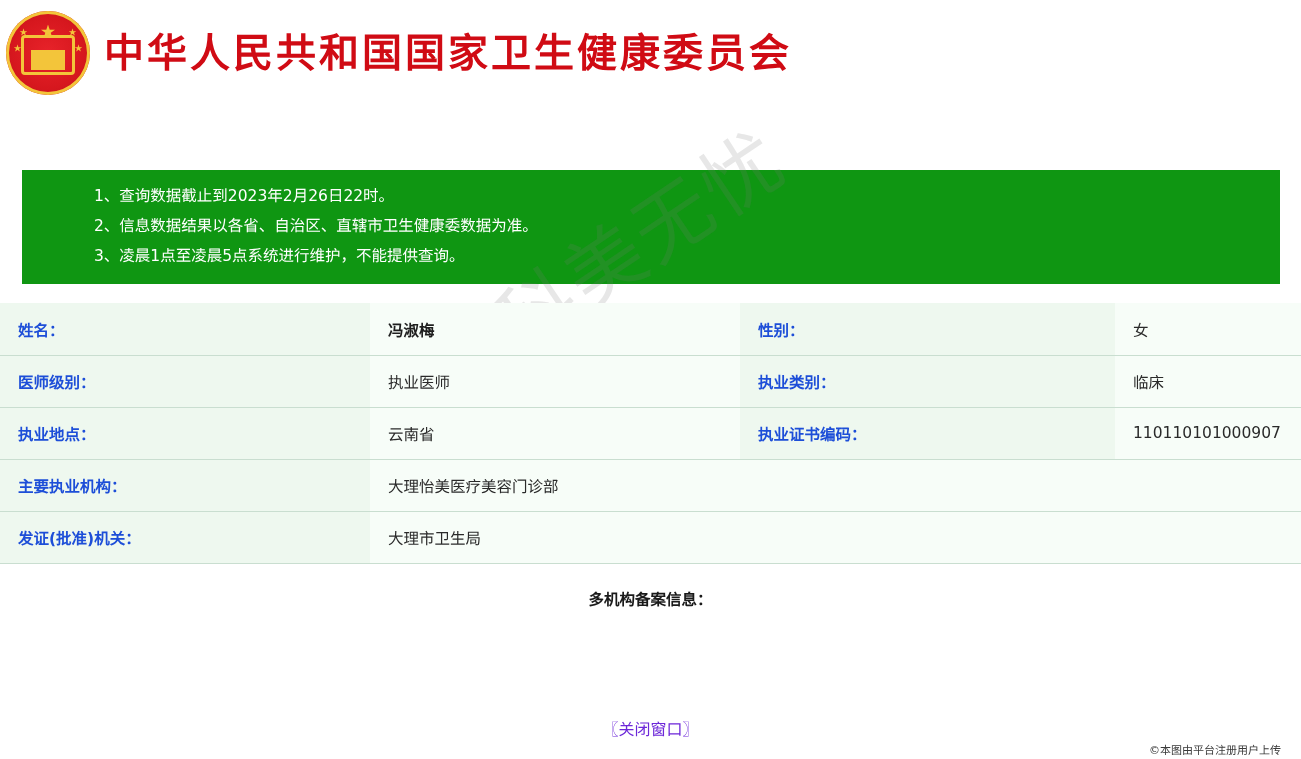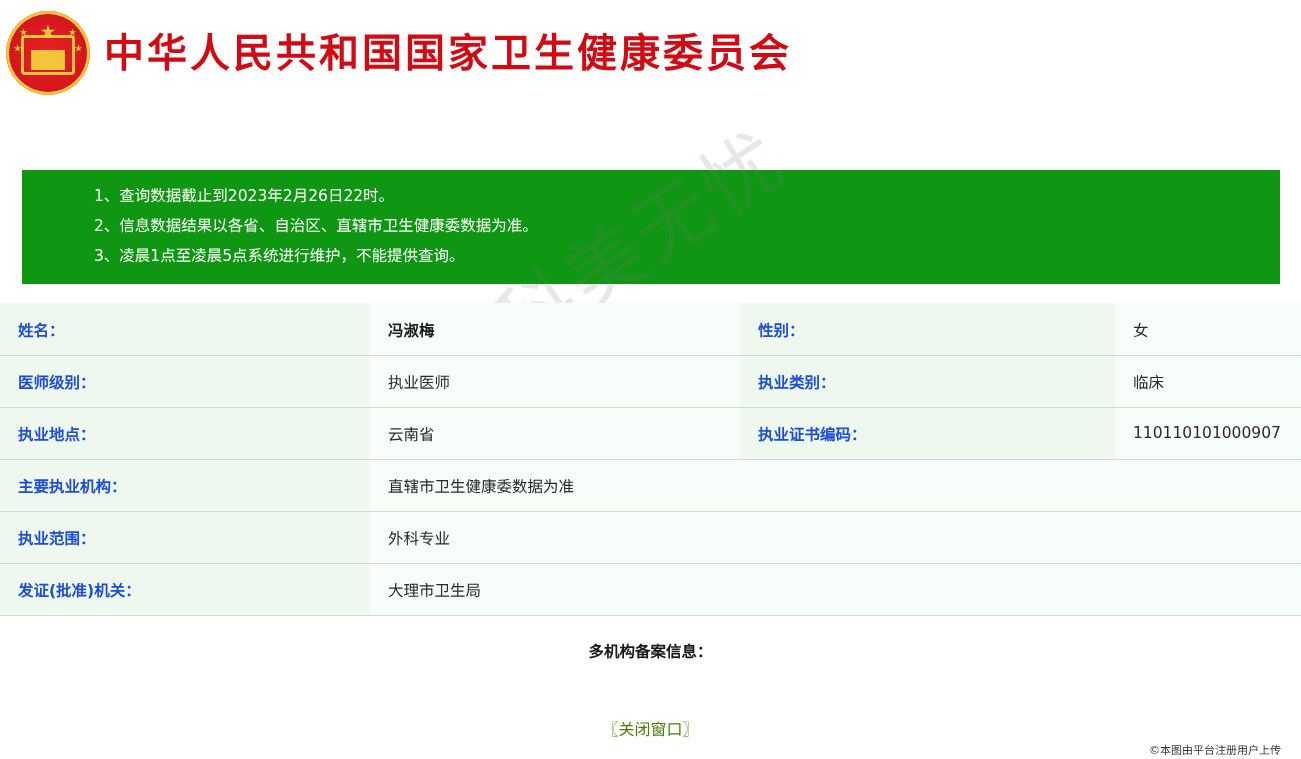--- a/index.html
+++ b/index.html
@@ -184,21 +184,21 @@
 
   
   .close-link {
     position: absolute;
     left: 0;
     top: 716px;
     width: 1301px;
     text-align: center;
     font-family: "DejaVu Sans", "Liberation Sans", sans-serif;
     font-size: 16px;
-    color: #4d7c0f;
+    color: #6d28d9;
     cursor: pointer;
   }
 
   
   .footer-note {
     position: absolute;
     right: 20px;
     bottom: 2px;
     font-family: "DejaVu Sans", "Liberation Sans", sans-serif;
     font-size: 11px;
@@ -248,25 +248,21 @@
       <td class="value value-2">临床</td>
     </tr>
     <tr>
       <td class="label">执业地点：</td>
       <td class="value">云南省</td>
       <td class="label label-2">执业证书编码：</td>
       <td class="value value-2">110110101000907</td>
     </tr>
     <tr>
       <td class="label">主要执业机构：</td>
-      <td class="value full-value" colspan="3">直辖市卫生健康委数据为准</td>
-    </tr>
-    <tr>
-      <td class="label">执业范围：</td>
-      <td class="value full-value" colspan="3">外科专业</td>
+      <td class="value full-value" colspan="3">大理怡美医疗美容门诊部</td>
     </tr>
     <tr>
       <td class="label">发证(批准)机关：</td>
       <td class="value full-value" colspan="3">大理市卫生局</td>
     </tr>
     <tr class="multi-row">
       <td colspan="4">多机构备案信息：</td>
     </tr>
   </tbody>
 </table>

